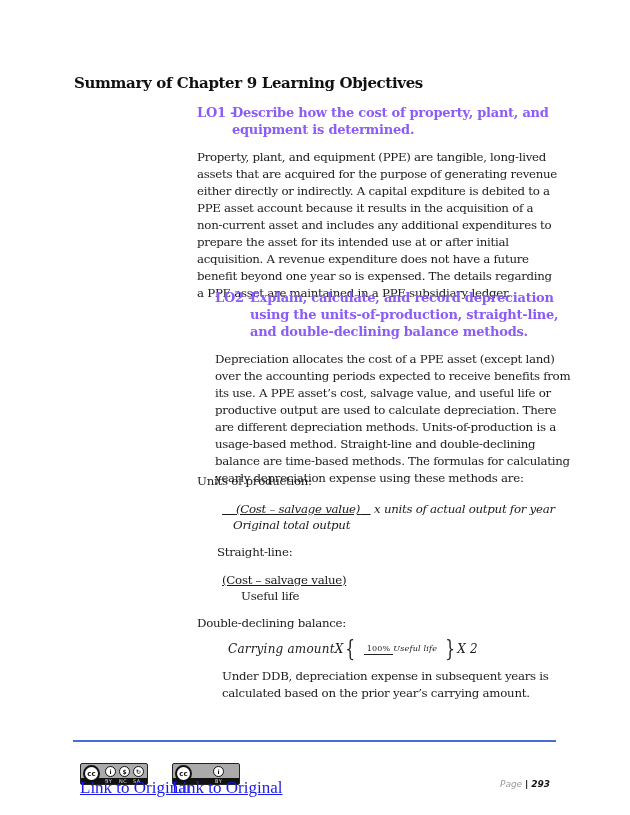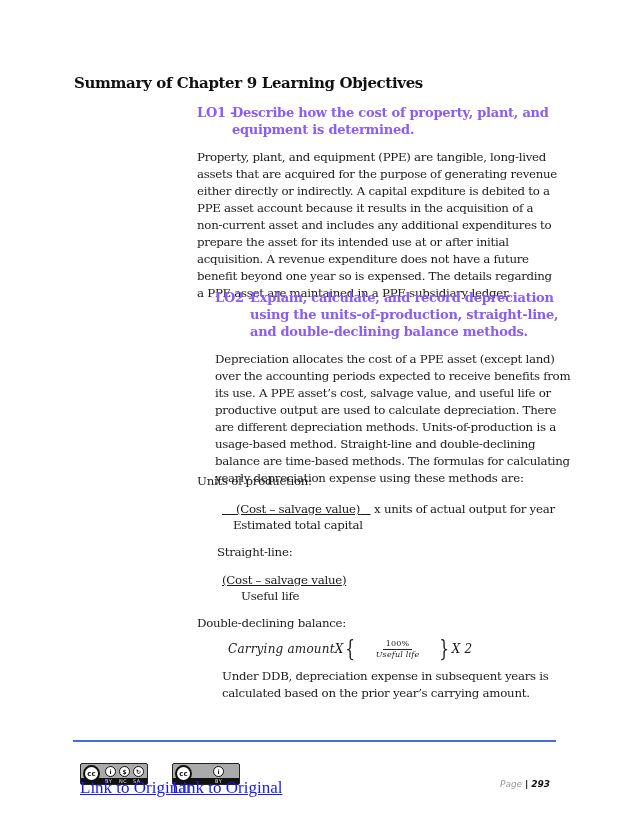--- a/index.html
+++ b/index.html
@@ -11,21 +11,21 @@
   .col { position: absolute; left: 197px; width: 362px; }
   .lo-heading { font-weight: bold; font-size: 13px; line-height: 17px; color: #8b5cf6;
          margin: 0; position: relative; padding-left: 35px; letter-spacing: -0.25px; }
   .lo-heading .lo-code { position: absolute; left: 0; top: 0; }
   .para { font-size: 11.8px; line-height: 17px; margin: 0; letter-spacing: -0.28px; color: #1c1c1c; }
   .formula-line { font-size: 11.8px; line-height: 16px; letter-spacing: -0.28px; white-space: nowrap; }
   .ul { text-decoration: underline; }
   .ddb { font-family: "DejaVu Serif", serif; font-style: italic; font-size: 12px; letter-spacing: 0.2px;
          display: flex; align-items: center; white-space: nowrap; }
   .brace { font-style: normal; font-size: 22px; line-height: 1; transform: scaleX(0.7); display: inline-block; }
-  .frac { display: inline-flex; flex-direction: column; align-items: center; font-size: 8px; line-height: 10px; margin: 0 18px; }
+  .frac { display: inline-flex; flex-direction: row; align-items: center; font-size: 8px; line-height: 10px; margin: 0 6px; }
   .frac .num { border-bottom: 1px solid #222; padding: 0 3px; font-style: normal; }
   .frac .den { font-style: italic; }
   .rule { position: absolute; left: 73px; top: 740px; width: 483px; height: 2px; background: #4a6ad8; }
   .badge { position: absolute; top: 755px; height: 22px; border: 1px solid #222; border-radius: 2px;
            background: linear-gradient(#aaa 0 70%, #111 70% 100%); box-sizing: border-box; margin-top: 8px; }
   .badge .cc { position: absolute; left: 2px; top: 1px; width: 17px; height: 17px; border-radius: 50%;
            background: #fff; border: 2px solid #111; box-sizing: border-box; font: bold 7px "DejaVu Sans", sans-serif;
            display: flex; align-items: center; justify-content: center; color: #111; }
   .badge .ico { position: absolute; top: 2px; width: 11px; height: 11px; border-radius: 50%; background: #fff;
            border: 1.5px solid #111; box-sizing: border-box; font: bold 6px "DejaVu Sans", sans-serif;
@@ -54,26 +54,26 @@
   <p class="lo-heading">
     <span class="lo-code">LO2 –</span>
     <span>Explain, calculate, and record depreciation using the units-of-production, straight-line, and double-declining balance methods.</span>
   </p>
   <p class="para" style="margin-top:11px;">Depreciation allocates the cost of a PPE asset (except land) over the accounting periods expected to receive benefits from its use. A PPE asset’s cost, salvage value, and useful life or productive output are used to calculate depreciation. There are different depreciation methods. Units-of-production is a usage-based method. Straight-line and double-declining balance are time-based methods. The formulas for calculating yearly depreciation expense using these methods are:</p>
 </div>
 
 <div class="col" style="top:473px;">
   <p class="para">Units of production:</p>
 
-  <div style="margin-top:11px; padding-left:25px;">
+  <div style="margin-top:11px; padding-left:25px;font-style:italic;">
     <div class="formula-line">
       <span class="ul">&nbsp;&nbsp;&nbsp;&nbsp;<span>(Cost – salvage value)</span>&nbsp;&nbsp;&nbsp;</span>
       <span>x units of actual output for year</span>
     </div>
-    <div class="formula-line" style="padding-left:11px;">Estimated total capital</div>
+    <div class="formula-line" style="padding-left:11px;">Original total output</div>
   </div>
 
   <p class="para" style="margin-top:11px;margin-left:20px;">Straight-line:</p>
 
   <div style="margin-top:11px; padding-left:25px;">
     <div class="formula-line ul">(Cost – salvage value)</div>
     <div class="formula-line" style="padding-left:19px;">Useful life</div>
   </div>
 
   <p class="para" style="margin-top:11px;">Double-declining balance:</p>

